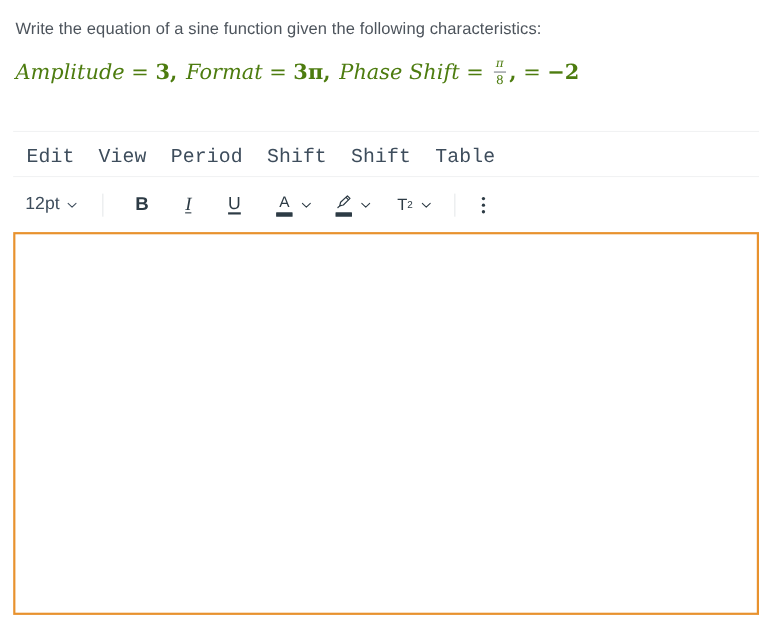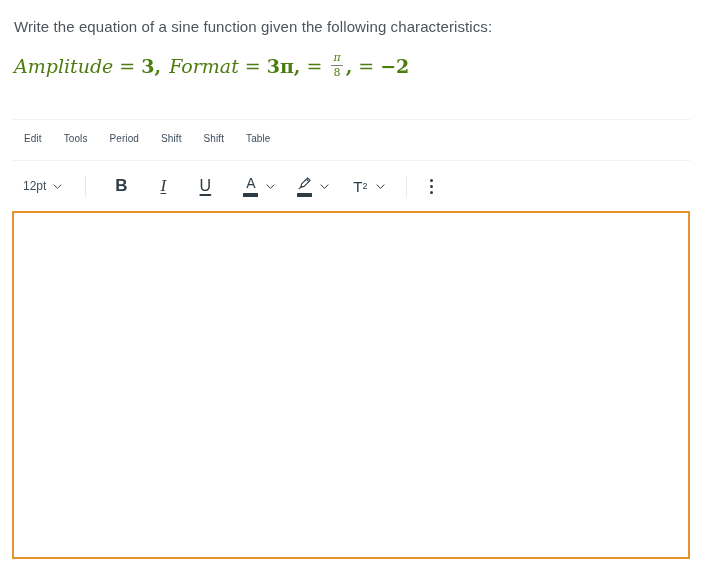--- a/index.html
+++ b/index.html
@@ -98,44 +98,45 @@
   
   .menubar {
     position: absolute;
     left: 14px;
     top: 11px;
     display: flex;
     align-items: center;
     gap: 0px;
   }
   .menu-item {
-    font-size: 10px;
+    font-size: 18px;
     color: #3e4d5c;
     padding: 3px 11px 3px 11px;
     cursor: pointer;
     white-space: nowrap;
     border-radius: 3px;
     letter-spacing: 0.1px;
+    font-family: Liberation Mono, monospace;
   }
   .menu-item:first-child { padding-left: 10px; }
 
   
   .toolbar {
     position: absolute;
     left: 14px;
     top: 51px;
     height: 32px;
     display: flex;
     align-items: center;
   }
   .tb-dropdown {
     display: flex;
     align-items: center;
     gap: 7px;
-    font-size: 12px;
+    font-size: 16px;
     color: #3e4d5c;
     padding: 4px 9px;
     cursor: pointer;
     border-radius: 3px;
     white-space: nowrap;
   }
 
   .chev {
     display: inline-block;
     width: 9px;
@@ -281,39 +282,40 @@
 
   <div class="equation">
     <span class="eq-part">Amplitude</span>
     <span class="eq-op">=</span>
     <span class="eq-num">3</span>
     <span class="eq-num">,</span>
     <span class="eq-part" style="padding-left:8px">Format</span>
     <span class="eq-op">=</span>
     <span class="eq-num">3π</span>
     <span class="eq-num">,</span>
+    <span class="eq-part" style="padding-left:8px">Phase Shift</span>
     <span class="eq-op">=</span>
     <span class="frac">
       <span class="fnum">π</span>
       <span class="fbar"></span>
       <span class="fden">8</span>
     </span>
     <span class="eq-num">,</span>
     <span class="eq-op">=</span>
     <span class="eq-num">−2</span>
   </div>
 </div>
 
 <div id="rce-editor">
 
   <div class="divider" id="divider-top"></div>
 
   <div class="menubar">
     <div class="menu-item">Edit</div>
-    <div class="menu-item">Tools</div>
+    <div class="menu-item">View</div>
     <div class="menu-item">Period</div>
     <div class="menu-item">Shift</div>
     <div class="menu-item">Shift</div>
     <div class="menu-item">Table</div>
   </div>
 
   <div class="divider" id="divider-middle"></div>
 
   <div class="toolbar">
 

